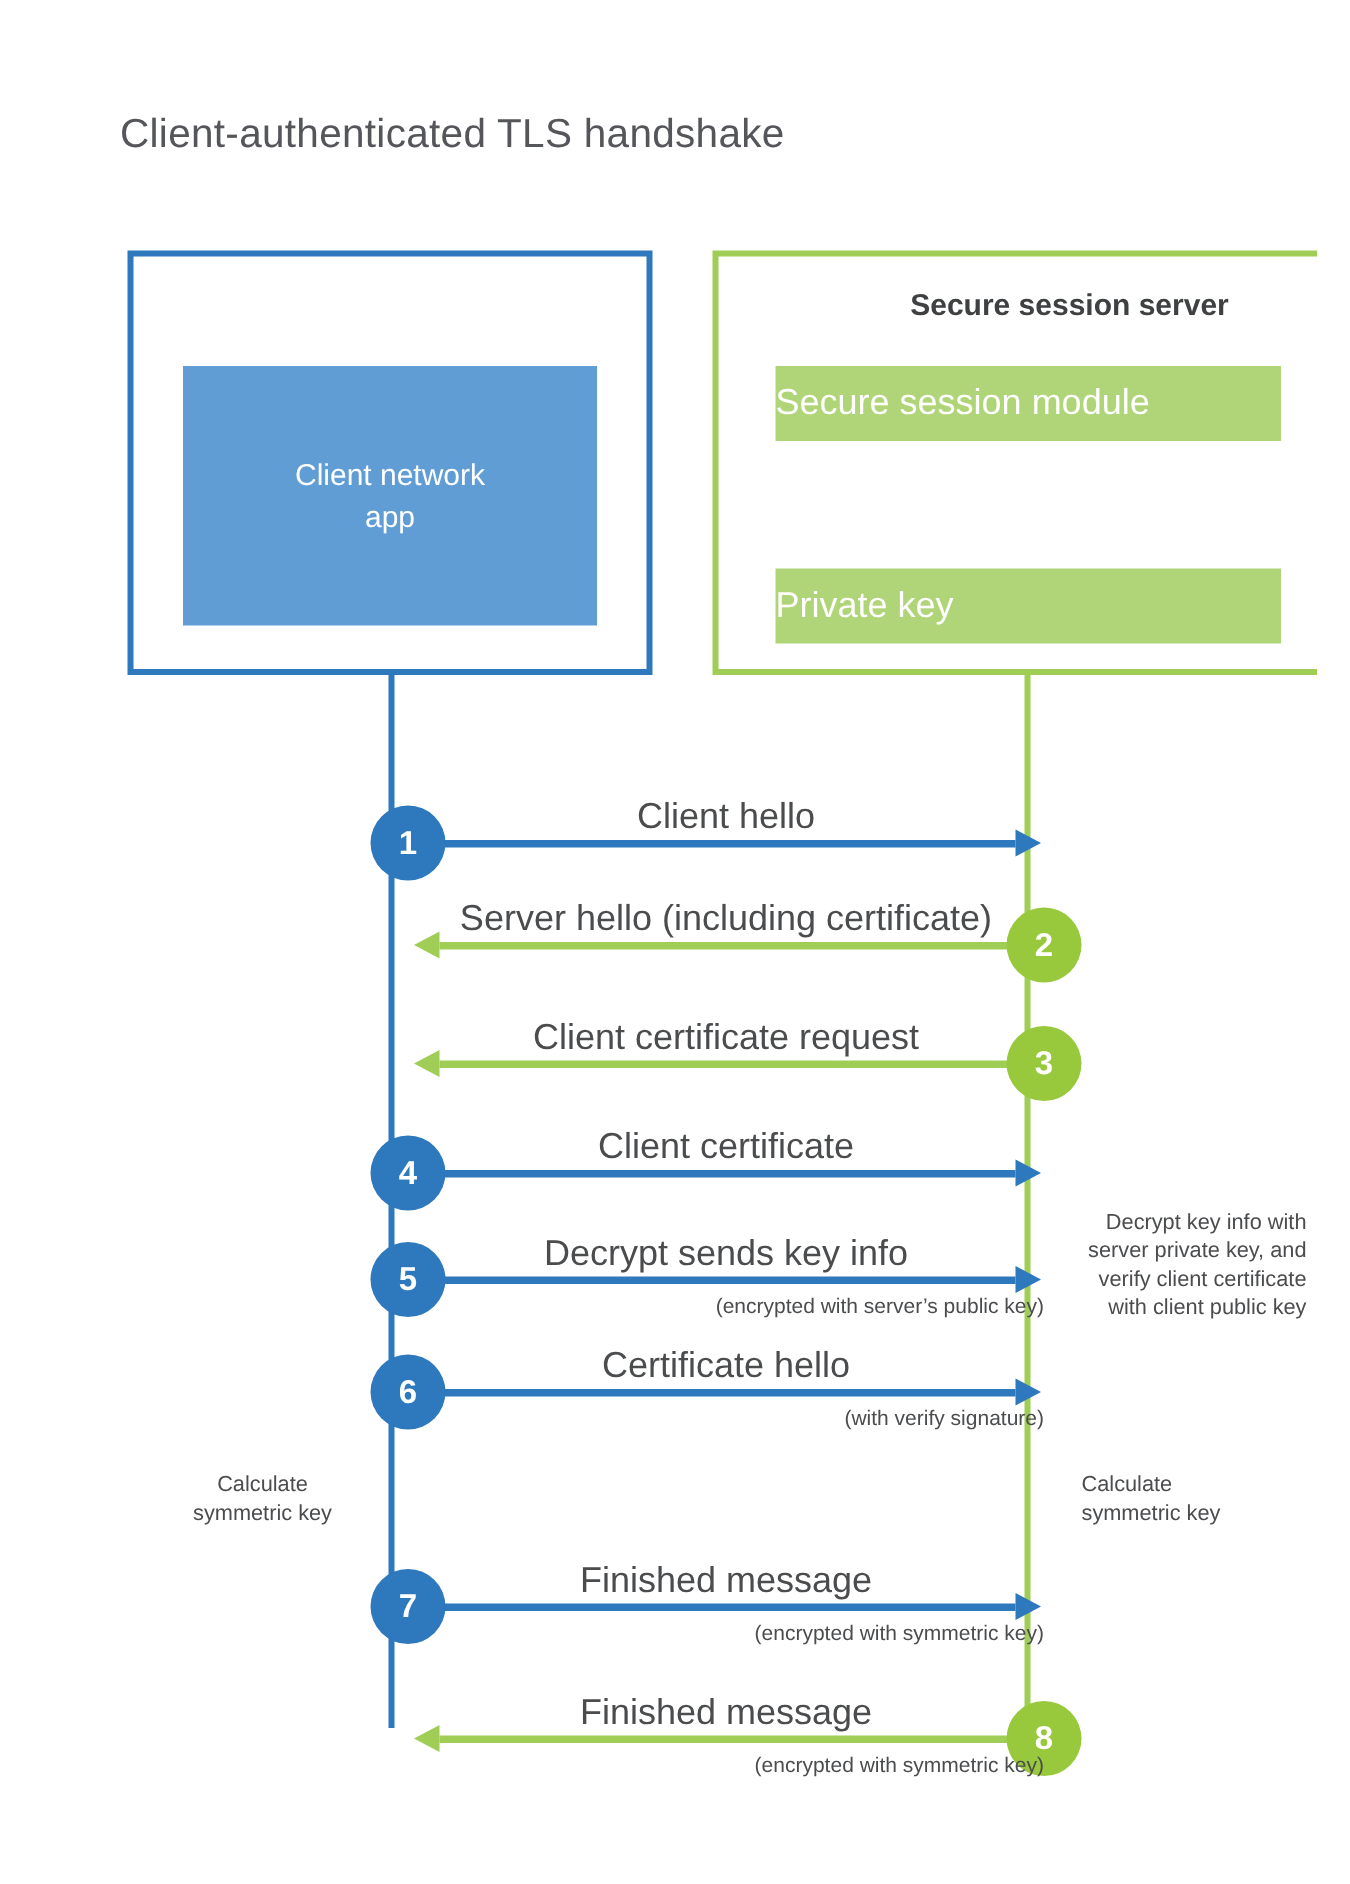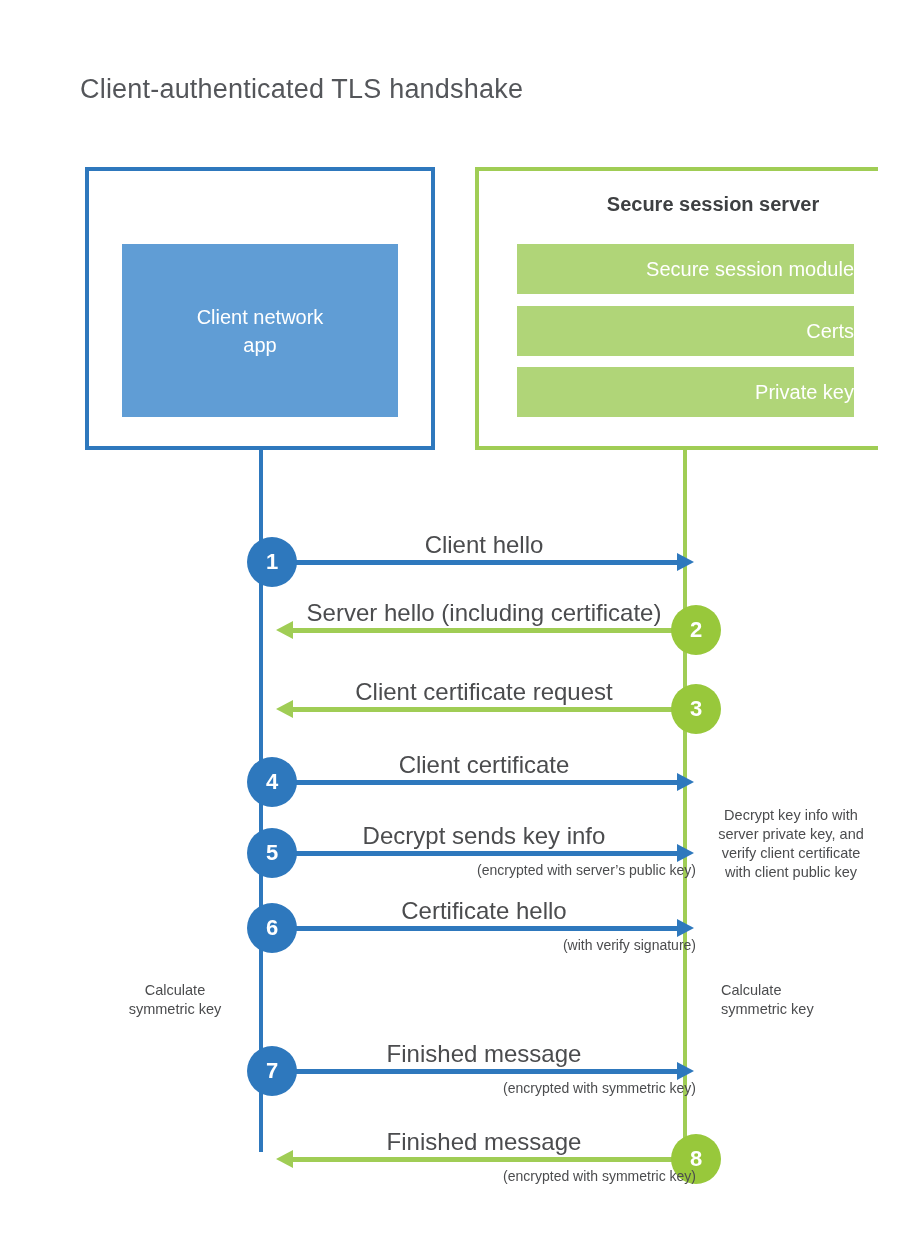--- a/index.html
+++ b/index.html
@@ -23,22 +23,22 @@
   .server-box{left:431px;width:425px;border-color:var(--green-line);}
   .actor-heading{position:absolute;top:149px;text-align:center;font-size:20px;font-weight:700;color:#3e4042;}
   .client-heading{left:41px;width:350px;}
   .server-heading{left:431px;width:476px;}
 
   .client-app{position:absolute;left:78px;top:200px;width:276px;height:173px;background:var(--blue-fill);
     display:flex;align-items:center;justify-content:center;}
   .client-app span{display:block;width:160px;text-align:center;color:#fff;font-size:20px;line-height:1.4;}
 
   .server-bar{position:absolute;left:473px;width:337px;height:50px;background:var(--green-bar);
-    color:#fff;font-size:20px;text-align:right;line-height:50px;}
-  .bar-1{top:200px;} .bar-2{top:262px;} .bar-3{top:323px;}
+    color:#fff;font-size:24px;text-align:left;line-height:50px;}
+  .bar-1{top:200px;} .bar-2{top:262px;} .bar-3{top:335px;}
 
   
   .lifeline{position:absolute;width:4px;}
   .lifeline-blue{left:215px;top:405px;height:703px;background:var(--blue);}
   .lifeline-green{left:639px;top:405px;height:700px;background:var(--green-line);}
 
   
   .step{position:absolute;left:0;top:0;width:900px;height:0;}
   .s1{top:507px;} .s2{top:575px;} .s3{top:654px;} .s4{top:727px;}
   .s5{top:798px;} .s6{top:873px;} .s7{top:1016px;} .s8{top:1104px;}
@@ -54,40 +54,39 @@
 
   .ahead{position:absolute;top:-9px;width:0;height:0;border-top:9px solid transparent;border-bottom:9px solid transparent;}
   .s-blue .ahead{left:622px;border-left:17px solid var(--blue);}
   .s-green .ahead{left:221px;border-right:17px solid var(--green-line);}
 
   .alabel{position:absolute;left:217px;width:424px;top:-31px;text-align:center;font-size:24px;color:var(--ink);}
   .asub{position:absolute;left:217px;width:424px;top:9px;text-align:right;font-size:14px;color:var(--ink);}
 
   
   .note{position:absolute;font-size:14.5px;line-height:1.3;color:var(--ink);}
-  .note-decrypt{left:667px;top:762px;width:160px;text-align:center;}
+  .note-decrypt{left:667px;top:762px;width:160px;text-align:right;}
   .note-calc-left{left:75px;top:937px;width:112px;text-align:center;}
   .note-calc-right{left:677px;top:937px;width:112px;text-align:left;}
 </style>
 </head>
 <body>
 
 <div class="canvas">
 
   <div class="title">Client-authenticated TLS handshake</div>
 
   <div class="actor-box client-box"></div>
   <div class="client-app">
     <span>Client network app</span>
   </div>
 
   <div class="actor-box server-box"></div>
   <div class="actor-heading server-heading">Secure session server</div>
   <div class="server-bar bar-1">Secure session module</div>
-  <div class="server-bar bar-2">Certs</div>
   <div class="server-bar bar-3">Private key</div>
 
   <div class="lifeline lifeline-blue"></div>
   <div class="lifeline lifeline-green"></div>
 
   <div class="step s1 s-blue">
     <div class="aline"></div>
     <div class="ahead"></div>
     <div class="circle">1</div>
     <div class="alabel">Client hello</div>

